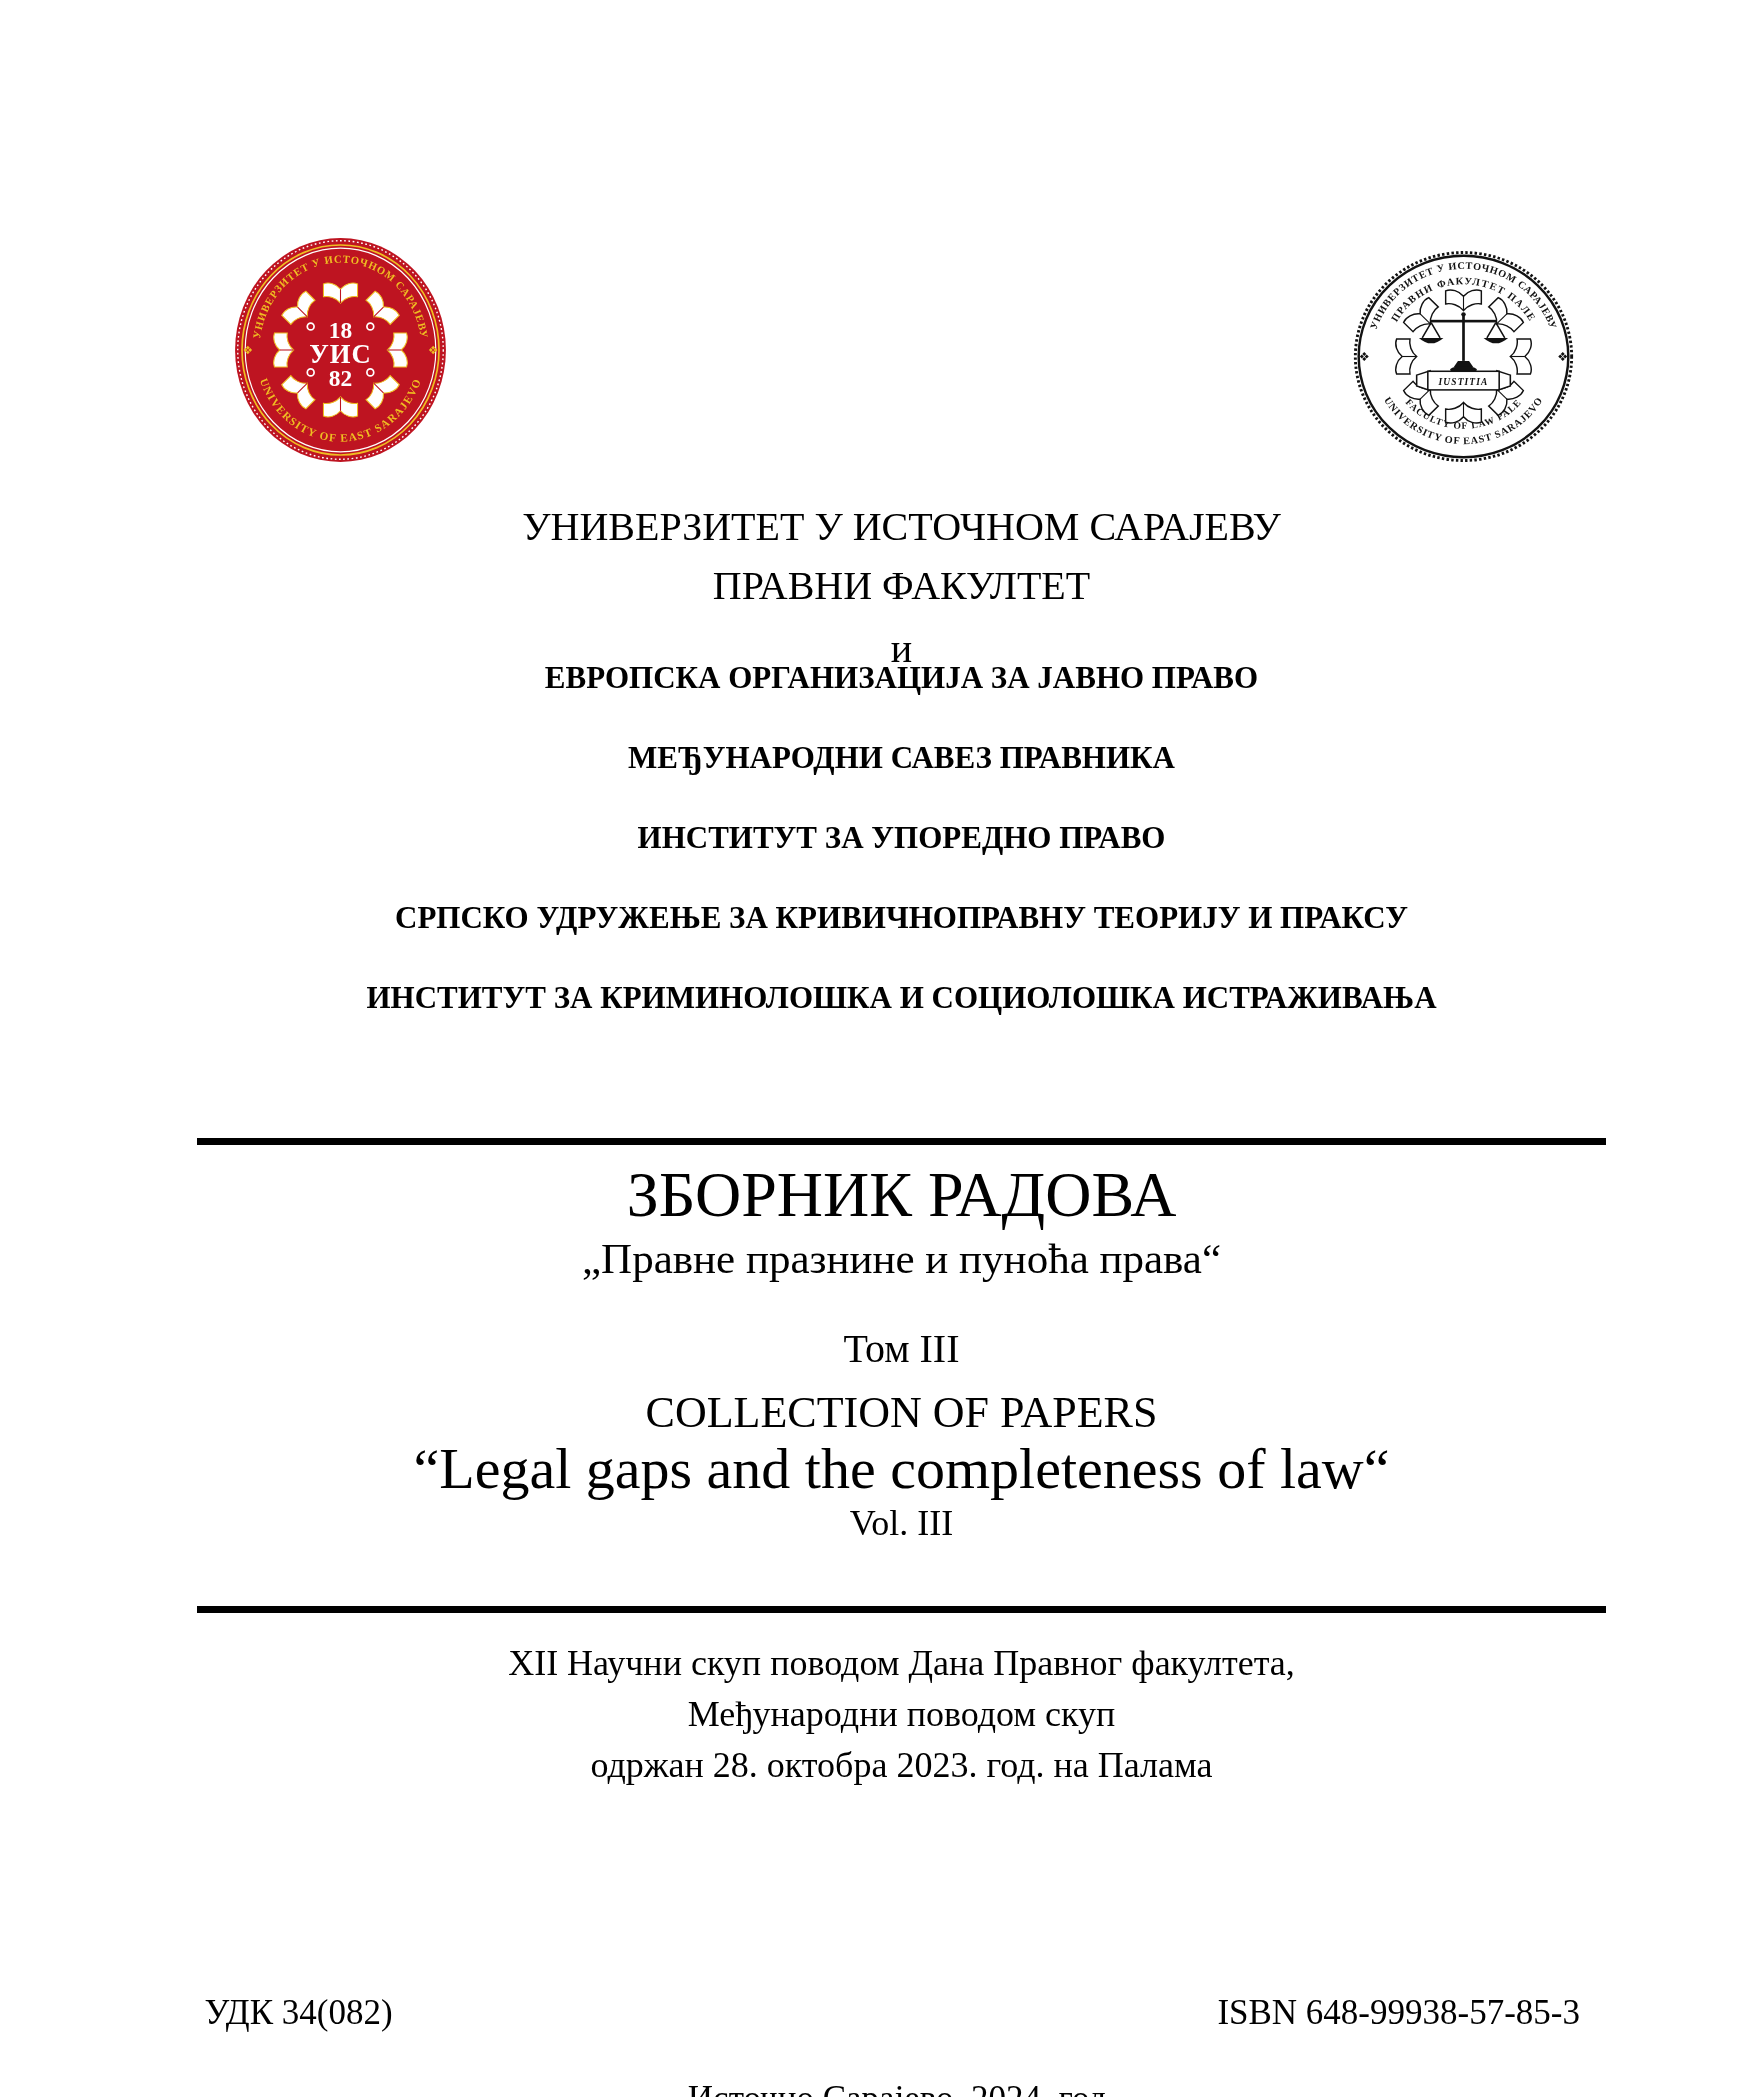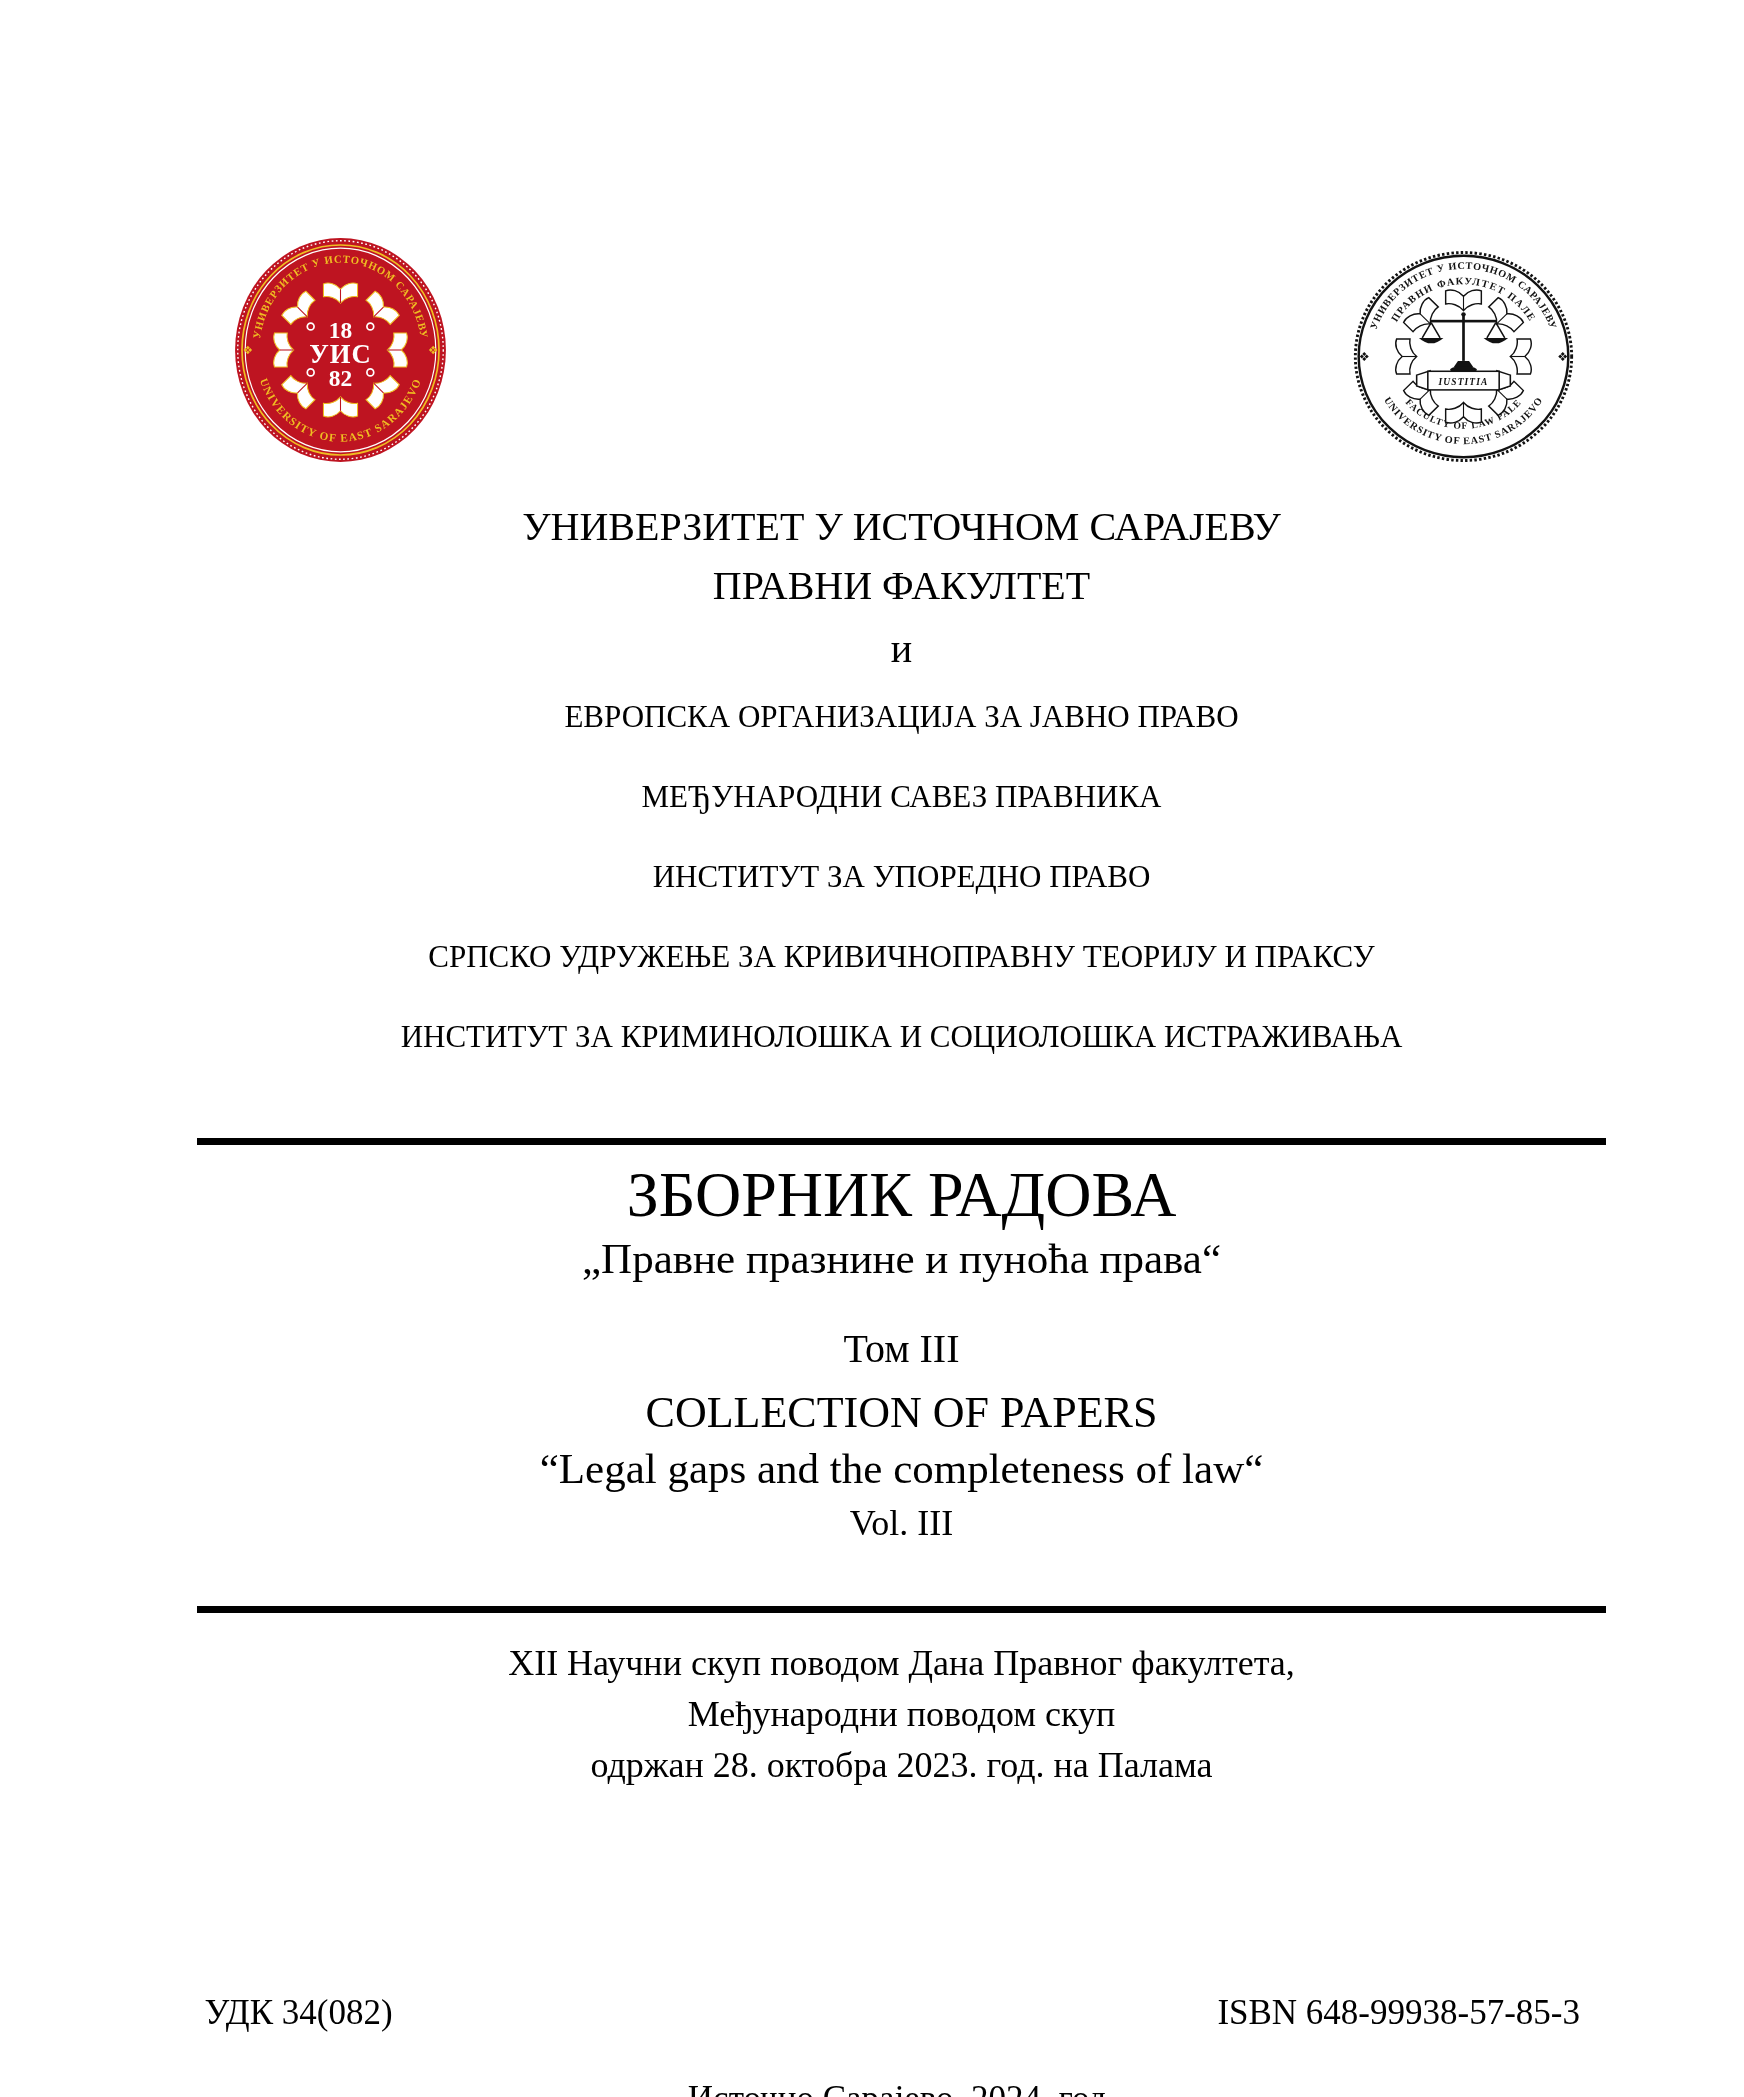--- a/index.html
+++ b/index.html
@@ -39,29 +39,29 @@
   .law-book-line{stroke:var(--ink);stroke-width:1;fill:none;}
   .law-ink{fill:var(--ink);}
   .law-stroke{stroke:var(--ink);fill:none;}
   .law-banner{fill:#ffffff;stroke:var(--ink);stroke-width:1.4;}
   .orn-ink{fill:var(--ink);}
 
   
   .col{position:absolute;left:197px;width:1409px;text-align:center;}
   .univ-block{top:497px;font-size:40px;line-height:59px;}
   .conjunction{top:619px;font-size:40px;line-height:59px;}
-  .orgs{top:677px;font-size:31px;line-height:80px;}
+  .orgs{top:638px;font-size:31px;line-height:80px;font-weight:bold;}
   .rule{position:absolute;left:197px;width:1409px;height:6.7px;background:#000;}
   .rule-top{top:1138px;}
   .rule-bottom{top:1606px;}
   .sr-title{top:1159px;font-size:64px;line-height:71px;}
   .sr-sub{top:1233px;font-size:43px;line-height:51px;}
   .sr-vol{top:1287px;font-size:40px;line-height:50px;margin-top:37px;}
   .en-title{top:1385px;font-size:44px;line-height:55px;}
-  .en-sub{top:1442px;font-size:43px;line-height:54px;}
+  .en-sub{top:1442px;font-size:58px;line-height:54px;}
   .en-vol{top:1498px;font-size:36px;line-height:50px;}
   .conference{top:1638px;font-size:36px;line-height:51px;}
   .imprint-row{
     top:1990px;font-size:35px;line-height:46px;
     display:flex;justify-content:space-between;
     padding:0 26px 0 7.6px;text-align:right;
   }
   .city-line{top:2076px;font-size:35px;line-height:46px;}
 </style>
 </head>

